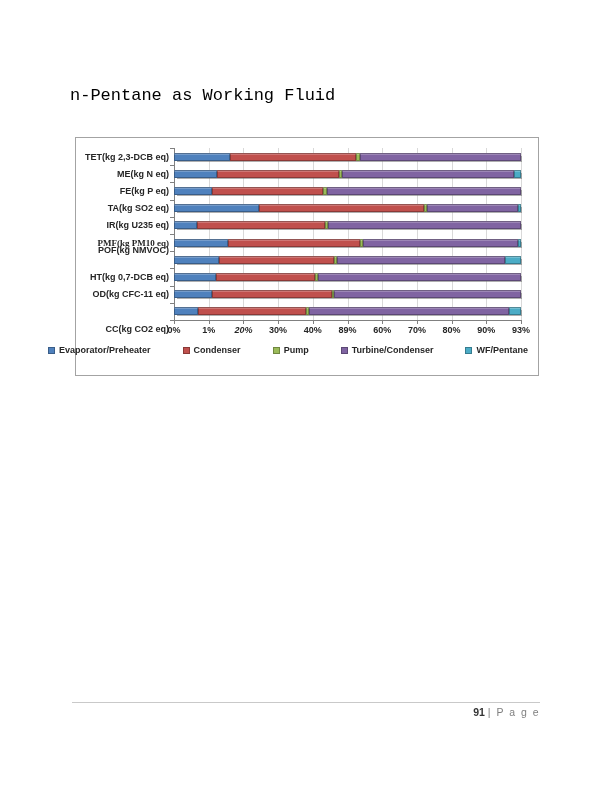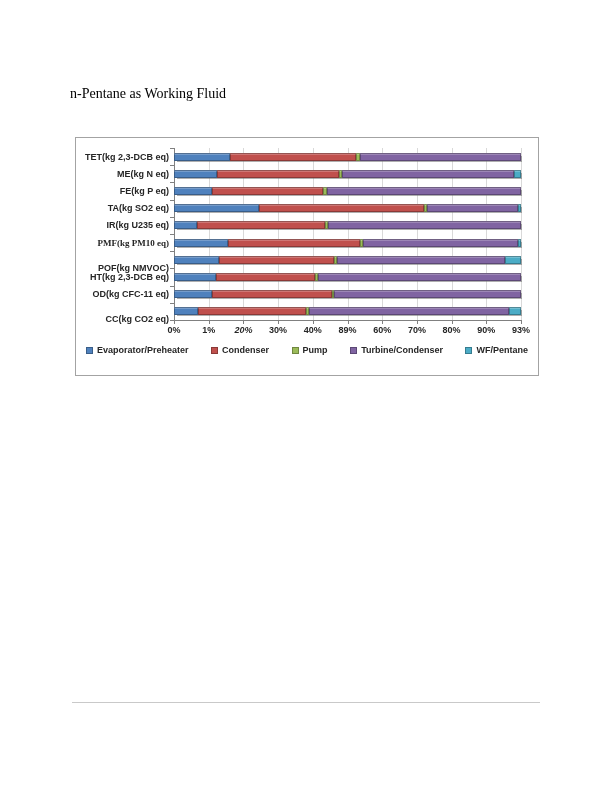--- a/index.html
+++ b/index.html
@@ -6,22 +6,22 @@
   .page{
     position:relative;
     width:612px;height:792px;
     background:#ffffff;
     font-family:"Liberation Sans",sans-serif;
     overflow:hidden;
     margin:0 auto;
   }
   .doc-title{
     position:absolute;left:70px;top:86px;
-    font-family:Liberation Serif, serif;
-    font-size:14px;color:#000;
+    font-family:Liberation Mono, monospace;
+    font-size:17px;color:#000;
   }
   .chart-box{
     position:absolute;left:75px;top:137px;
     width:462px;height:237px;
     border:1px solid #a3a3a3;
     background:#fff;
   }
   .plot-area{
     position:absolute;left:98px;top:10px;
     width:347px;height:172px;
@@ -63,21 +63,21 @@
   }
   .x-labels{
     position:absolute;left:98px;top:187px;width:347px;height:12px;
   }
   .x-label{
     position:absolute;transform:translateX(-50%);
     font-size:9px;font-weight:600;color:#262626;white-space:nowrap;
   }
   .legend{
     position:absolute;left:10px;right:10px;top:207px;
-    display:flex;justify-content:space-between;align-items:center;gap:20px;
+    display:flex;justify-content:flex-end;align-items:center;gap:32px;
   }
   .legend-item{display:flex;align-items:center;gap:4px;}
   .legend-marker{width:7px;height:7px;display:inline-block;
     box-shadow:inset 0 0 0 1px rgba(0,0,0,0.28);}
   .legend-label{font-size:9px;font-weight:600;color:#262626;white-space:nowrap;}
   .footer-rule{
     position:absolute;left:72px;top:702px;width:468px;height:1px;
     background:#c9c9c9;
   }
   .footer{
@@ -95,24 +95,24 @@
   <div class="doc-title">n-Pentane as Working Fluid</div>
 
   <div class="chart-box">
     <div class="y-labels">
         <div class="y-label" style="top: 8.6px;">TET(kg 2,3-DCB eq)</div>
         <div class="y-label" style="top: 25.8px;">ME(kg N eq)</div>
         <div class="y-label" style="top: 43px;">FE(kg P eq)</div>
         <div class="y-label" style="top: 60.2px;">TA(kg SO2 eq)</div>
         <div class="y-label" style="top: 77.4px;">IR(kg U235 eq)</div>
         <div class="y-label" style="top: 94.6px; font-family: Liberation Serif, serif;">PMF(kg PM10 eq)</div>
-        <div class="y-label" style="top: 120px;">POF(kg NMVOC)</div>
-        <div class="y-label" style="top: 129px;">HT(kg 2,3-DCB eq)</div>
+        <div class="y-label" style="top: 102px;">POF(kg NMVOC)</div>
+        <div class="y-label" style="top: 129px;">HT(kg 0,7-DCB eq)</div>
         <div class="y-label" style="top: 146.2px;">OD(kg CFC-11 eq)</div>
-        <div class="y-label" style="top: 171px;">CC(kg CO2 eq)</div>
+        <div class="y-label" style="top: 181px;">CC(kg CO2 eq)</div>
       </div>
     <div class="plot-area">
       <div class="axis-bottom"></div>
     <div class="gridline axis" style="left: calc(0% + 0px);"></div>
         <div class="x-tick" style="left: 0%;"></div>
         <div class="gridline" style="left: calc(10% + 0px);"></div>
         <div class="x-tick" style="left: 10%;"></div>
         <div class="gridline" style="left: calc(20% + 0px);"></div>
         <div class="x-tick" style="left: 20%;"></div>
         <div class="gridline" style="left: calc(30% + 0px);"></div>
@@ -259,14 +259,18 @@
           <span class="legend-label">Turbine/Condenser</span>
         </div>
         <div class="legend-item">
           <span class="legend-marker" style="background: rgb(75, 172, 198);"></span>
           <span class="legend-label">WF/Pentane</span>
         </div>
       </div>
   </div>
 
   <div class="footer-rule"></div>
+  <div class="footer">
+    <span class="num">91</span>
+    <span class="lbl"> </span><span class="lbl">| P a g e</span>
+  </div>
 
 </div>
 
 </body></html>

